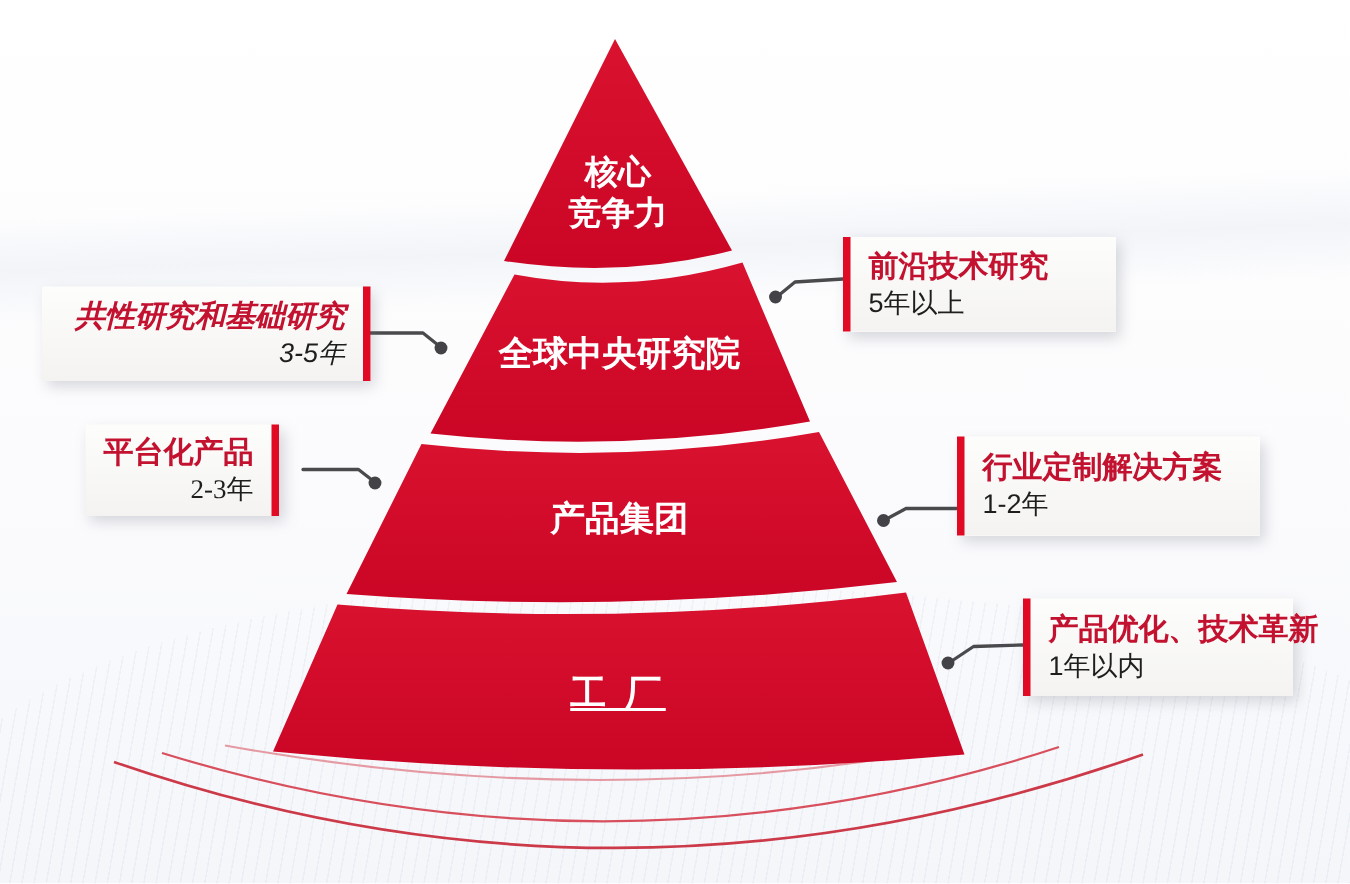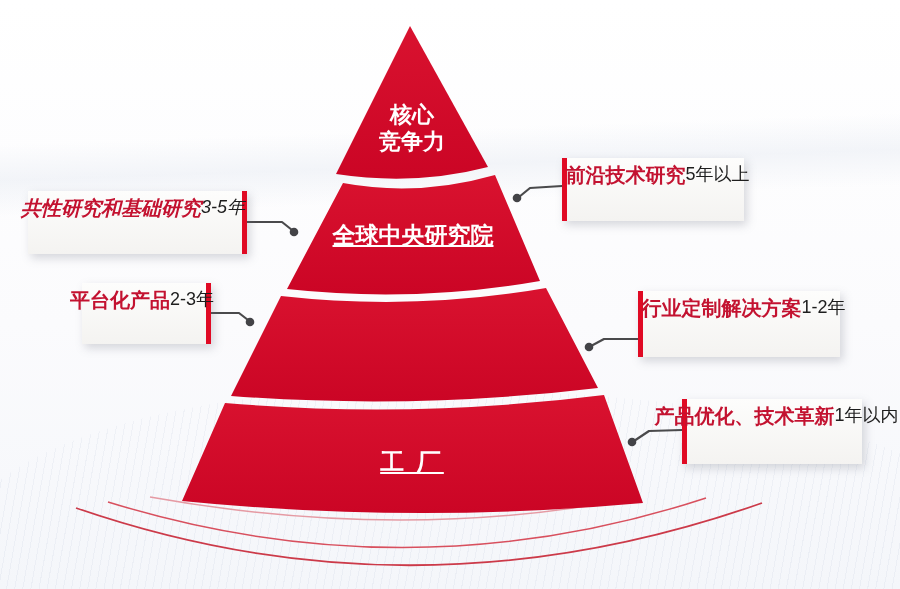--- a/index.html
+++ b/index.html
@@ -24,21 +24,21 @@
     position:absolute;transform:translateX(-50%);
     color:#ffffff;font-weight:bold;text-align:center;white-space:nowrap;
   }
   .tier-label.t1{font-size:22px;line-height:27px;}
   .tier-label.t2,.tier-label.t3{font-size:23px;}
   .tier-label.t4{font-size:24px;letter-spacing:3px;}
   .note{
     position:absolute;box-sizing:border-box;
     background:linear-gradient(180deg,#fdfdfc 0%,#f4f3f1 100%);
     box-shadow:3px 4px 9px rgba(110,115,130,0.28);
-    display:flex;flex-direction:row;justify-content:center;
+    display:flex;flex-direction:column;justify-content:center;
     white-space:nowrap;
   }
   .note .title{font-size:20px;font-weight:bold;color:#c31230;line-height:25px;}
   .note .period{font-size:18px;color:#1e1e1e;line-height:23px;}
   .note.side-left{text-align:right;padding:5px 12px 5px 8px;border-right:5px solid #e00a24;}
   .note.side-right{text-align:left;padding:5px 8px 5px 12px;border-left:5px solid #e00a24;}
 </style>
 </head>
 <body>
 
@@ -80,28 +80,29 @@
       <circle cx="517" cy="198" r="4.3"></circle>
       <circle cx="589" cy="347" r="4.3"></circle>
       <circle cx="632" cy="442" r="4.3"></circle>
     </g>
   </svg>
 
   <div class="tier-label t1" style="left:412px;top:101px;">
     <div>核心</div>
     <div>竞争力</div>
   </div>
-  <div class="tier-label t2" style="left:413px;top:220px;text-decoration:underline;">全球中央研究院</div>
+  <div class="tier-label t2" style="left:413px;top:220px;">全球中央研究院</div>
+  <div class="tier-label t3" style="left:413px;top:330px;">产品集团</div>
   <div class="tier-label t4" style="left:412px;top:446px;text-decoration:underline;">工 厂</div>
 
   <div class="note side-left" style="left:28px;top:191px;width:219px;height:63px;font-style:italic;">
     <div class="title">共性研究和基础研究</div>
     <div class="period">3-5年</div>
   </div>
-  <div class="note side-left" style="left:82px;top:283px;width:129px;height:61px;">
+  <div class="note side-left" style="left:57px;top:283px;width:129px;height:61px;font-family:Liberation Serif, serif;">
     <div class="title">平台化产品</div>
     <div class="period">2-3年</div>
   </div>
 
   <div class="note side-right" style="left:562px;top:158px;width:182px;height:63px;">
     <div class="title">前沿技术研究</div>
     <div class="period">5年以上</div>
   </div>
   <div class="note side-right" style="left:638px;top:291px;width:202px;height:66px;">
     <div class="title">行业定制解决方案</div>

